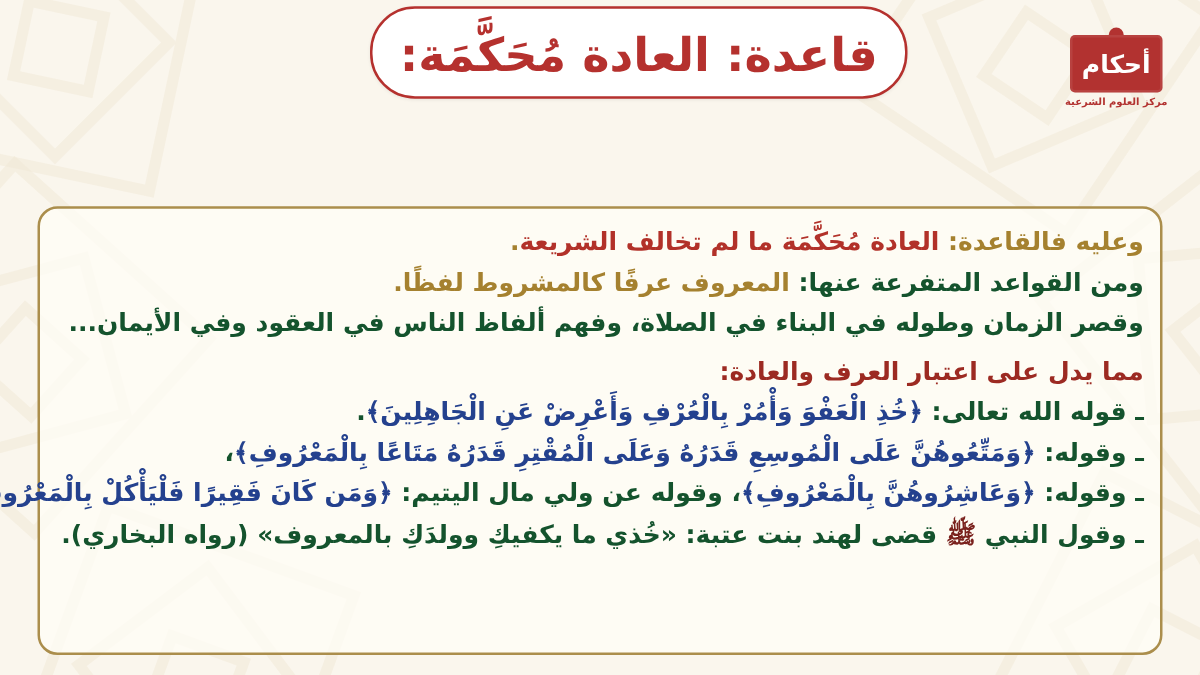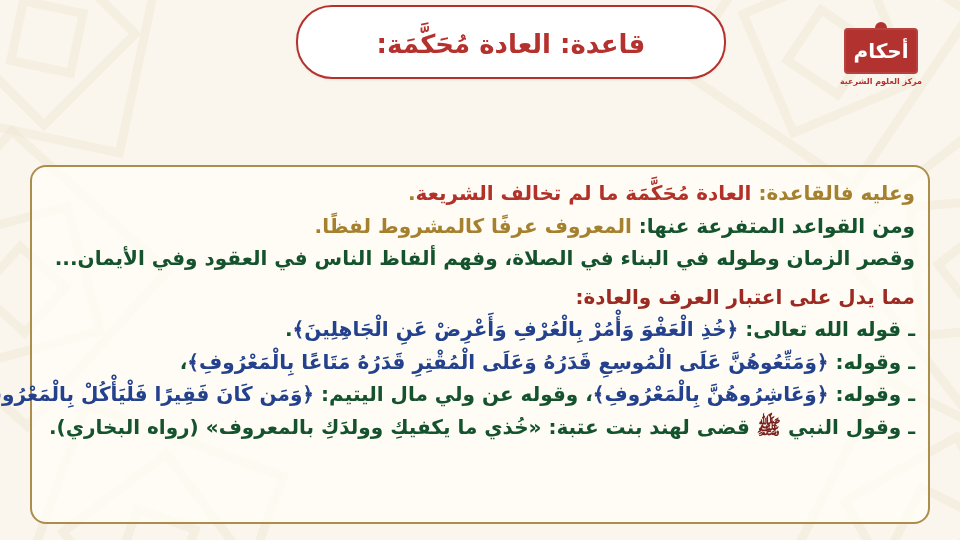--- a/index.html
+++ b/index.html
@@ -17,26 +17,26 @@
   .deco .s3{width:52px;height:52px;left:82px;top:82px;transform:rotate(12deg);}
 
   
   .title-pill{
     position:absolute;left:296px;top:5px;width:426px;height:70px;z-index:3;
     background:#ffffff;border:2px solid #b5312e;border-radius:36px;
     display:flex;align-items:center;justify-content:center;
     box-shadow:0 1px 3px rgba(0,0,0,.07);
   }
   .title-pill .t{
-    color:#b5312e;font-size:26px;font-weight:800;letter-spacing:0;
+    color:#b5312e;font-size:37px;font-weight:800;letter-spacing:0;
     line-height:1;padding-top:4px;
   }
 
   
-  .logo{position:absolute;right:36px;top:22px;width:86px;text-align:center;z-index:3;}
+  .logo{position:absolute;right:24px;top:22px;width:86px;text-align:center;z-index:3;}
   .logo .mark{
     width:74px;height:46px;margin:0 auto;background:#b23230;border-radius:4px;
     display:flex;align-items:center;justify-content:center;
     color:#ffffff;font-size:20px;font-weight:800;
     box-shadow:inset 0 0 0 2px rgba(255,255,255,.08);
   }
   .logo .dome{
     width:12px;height:7px;margin:0 auto -1px auto;background:#b23230;
     border-radius:6px 6px 0 0;
   }

